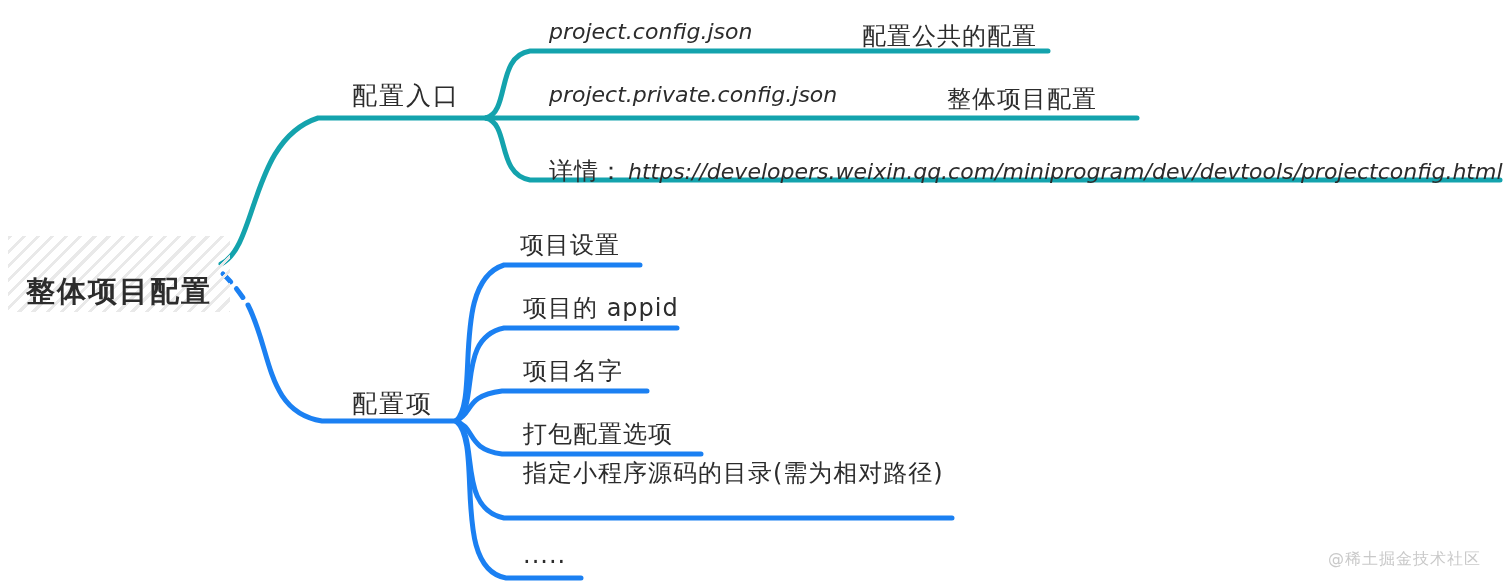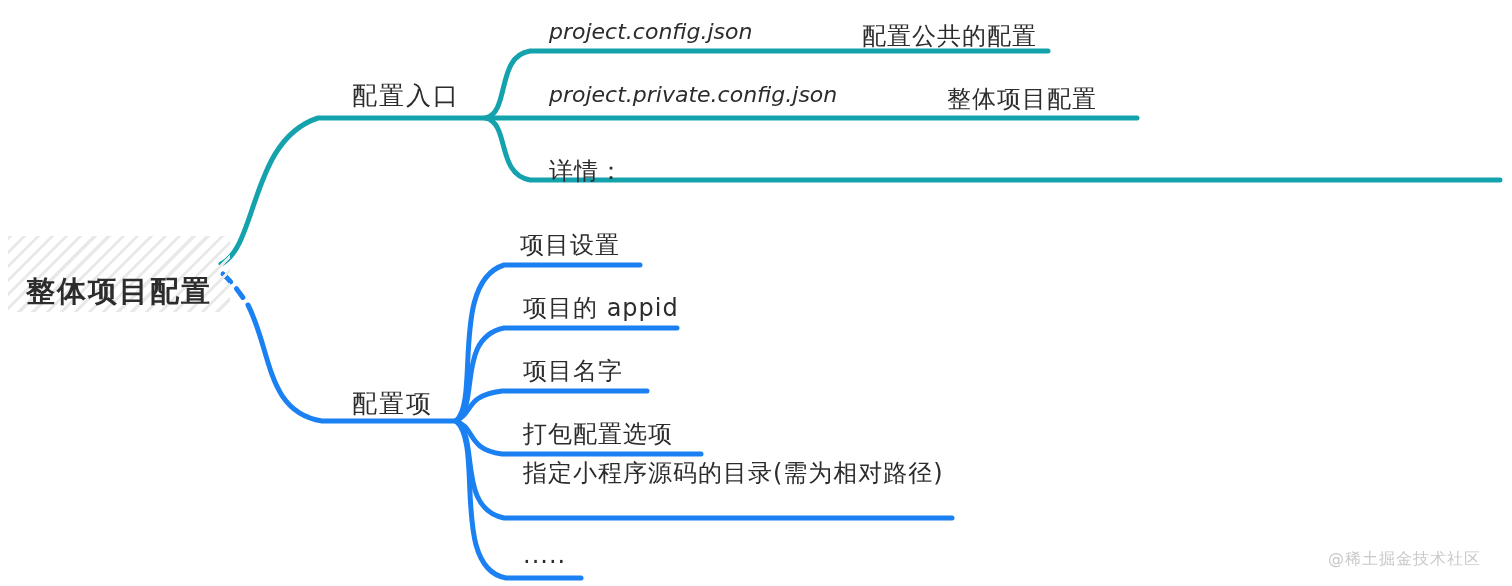--- a/index.html
+++ b/index.html
@@ -70,20 +70,21 @@
   <span class="label branch-label" style="left:352px;top:79px;text-align:center;">配置入口</span>
 
   <span class="label" style="left:862px;top:20px;">配置公共的配置</span>
   <span class="label latin" style="left:549px;top:19px;">project.config.json</span>
 
   <span class="label latin" style="left:549px;top:82px;">project.private.config.json</span>
   <span class="label" style="left:947px;top:83px;">整体项目配置</span>
 
   <div class="detail-row">
     <span class="label" style="position:static;">详情：</span>
+    <span class="label latin" style="position:static;">https://developers.weixin.qq.com/miniprogram/dev/devtools/projectconfig.html</span>
   </div>
 
   <span class="label branch-label" style="left:352px;top:387px;">配置项</span>
 
   <span class="label" style="left:520px;top:229px;">项目设置</span>
   <span class="label" style="left:523px;top:292px;">项目的 appid</span>
   <span class="label" style="left:523px;top:355px;">项目名字</span>
   <span class="label" style="left:523px;top:418px;">打包配置选项</span>
   <span class="label" style="left:523px;top:457px;">指定小程序源码的目录(需为相对路径)</span>
   <span class="label" style="left:523px;top:541px;">.....</span>

